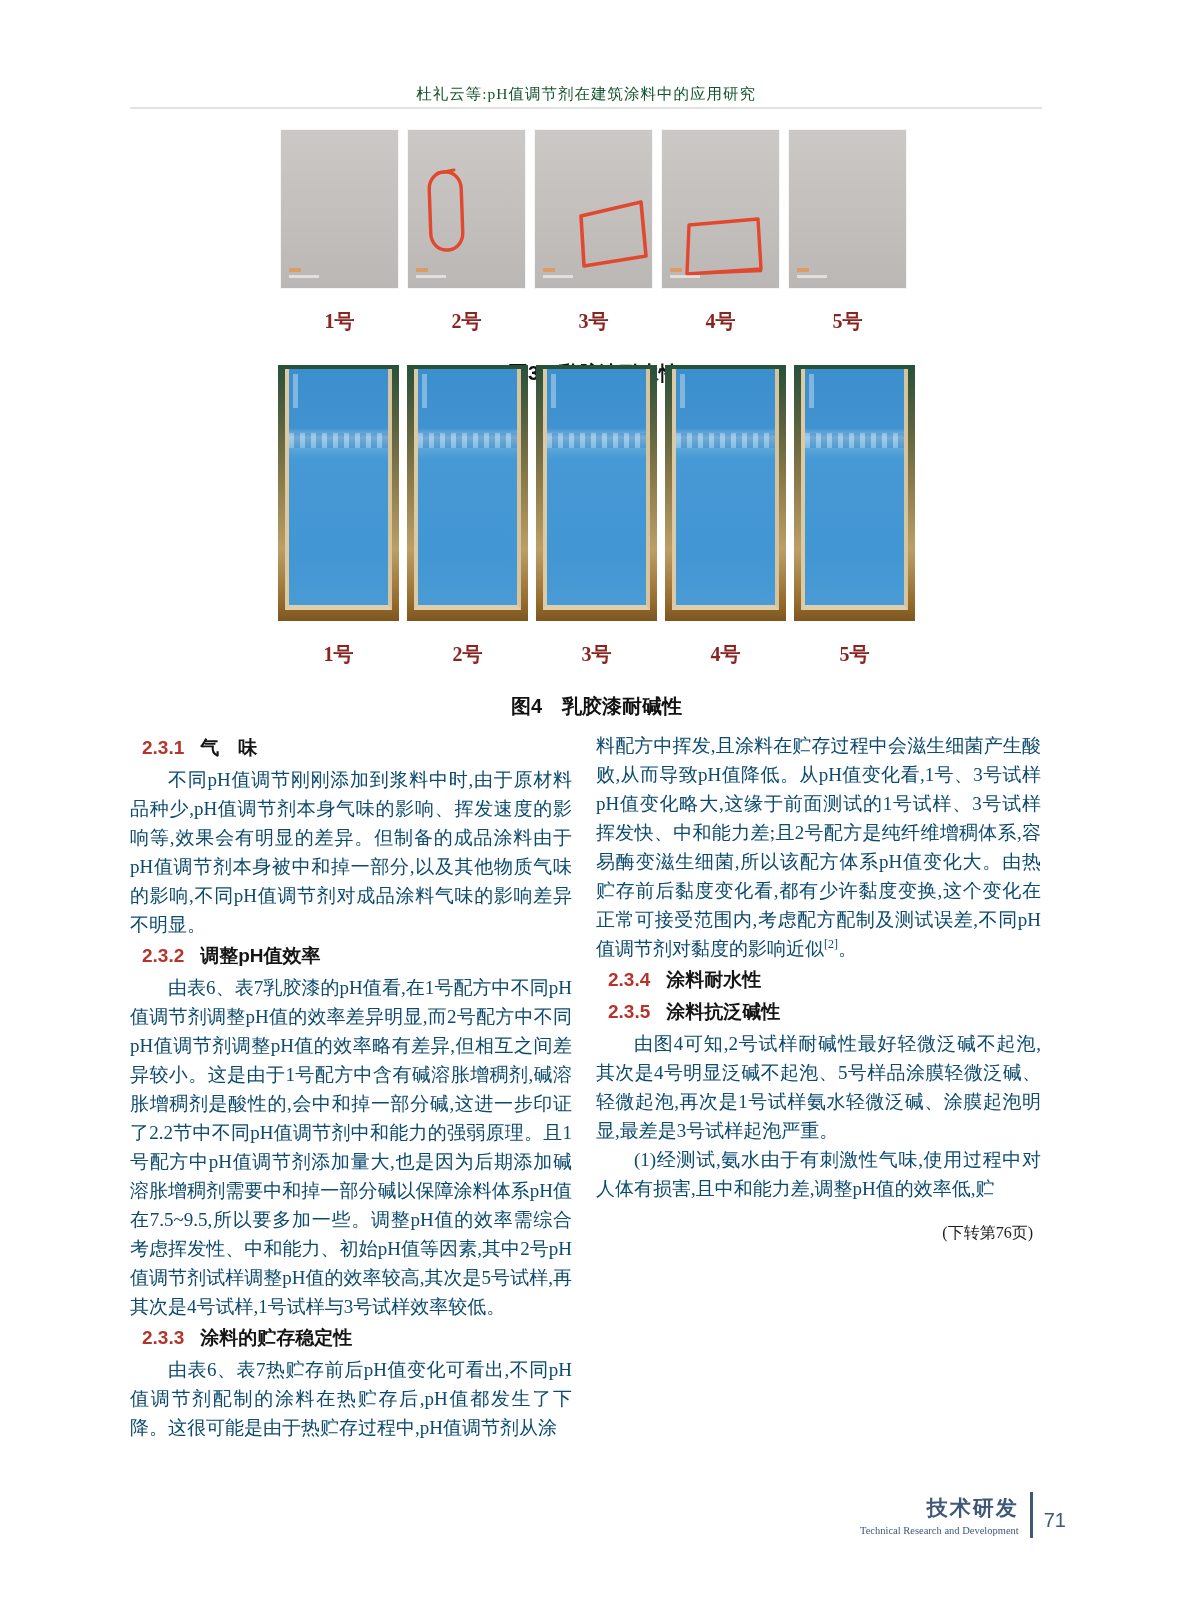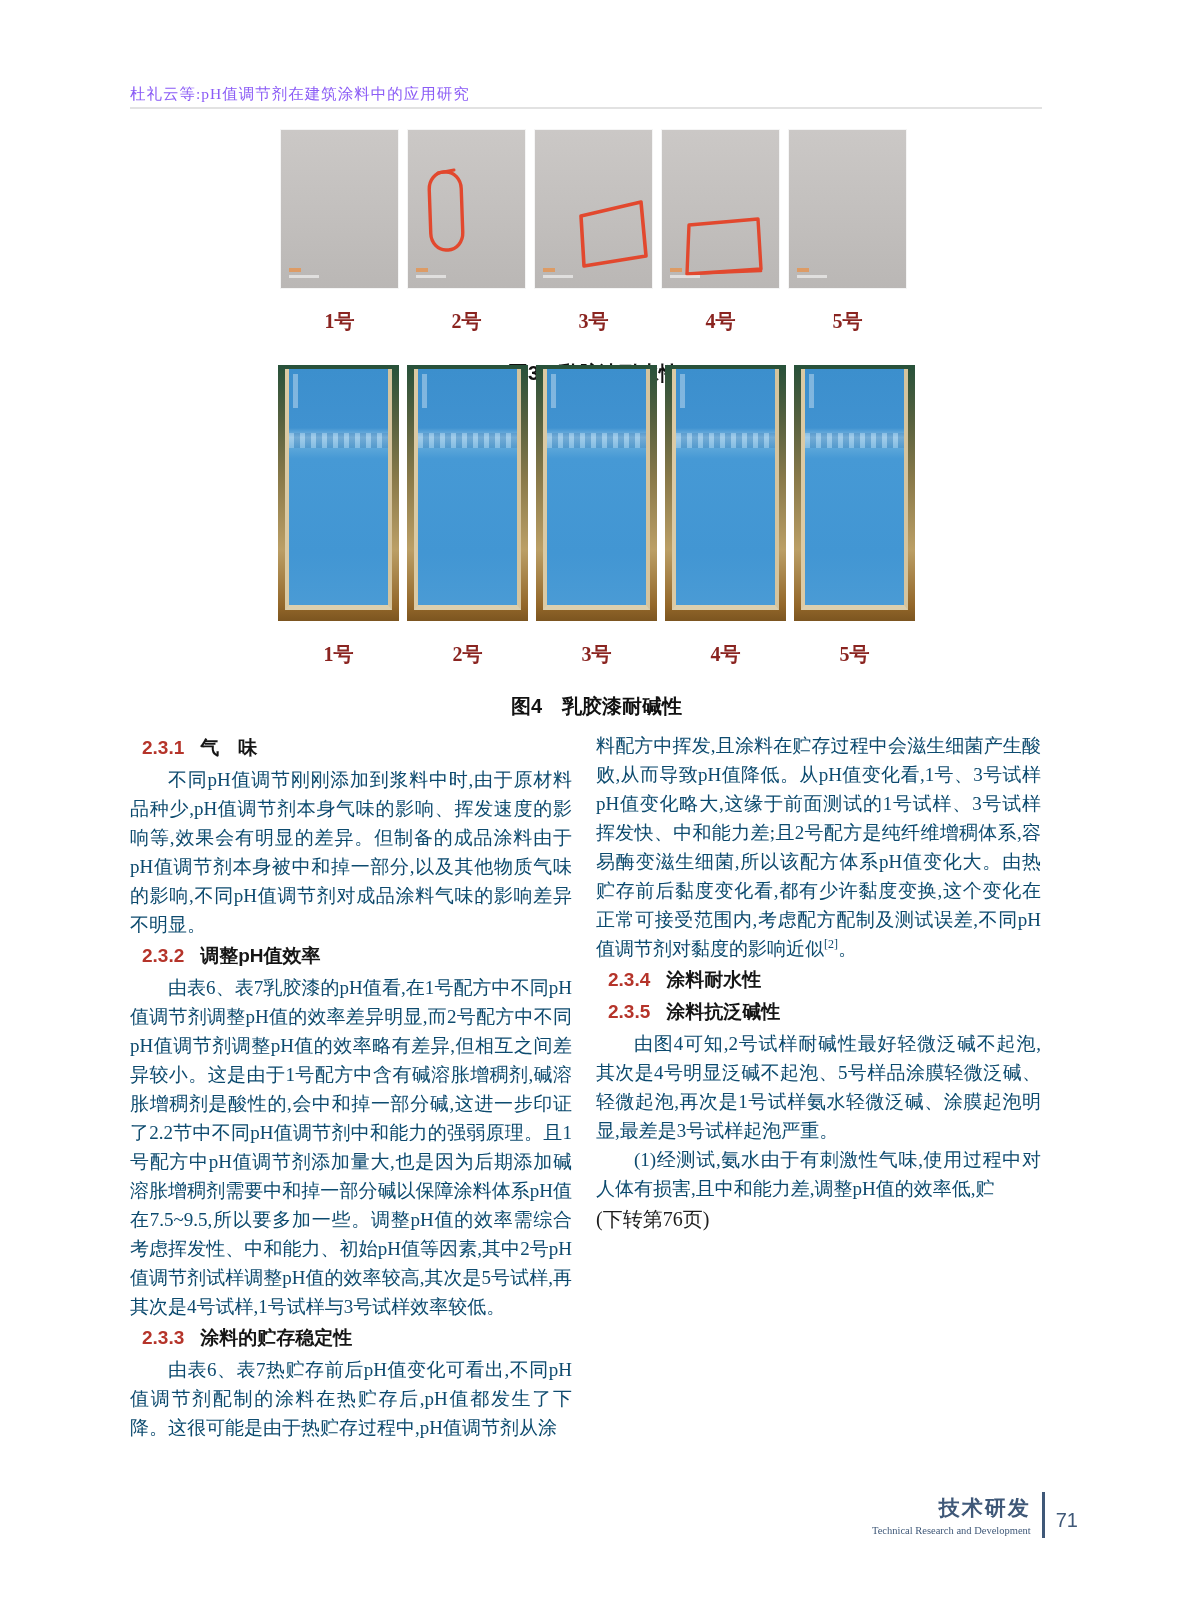--- a/index.html
+++ b/index.html
@@ -2,22 +2,22 @@
 <html><head>
 <meta charset="utf-8">
 <style>
   html,body{margin:0;padding:0;background:#ffffff;}
   .page{
     position:relative;width:1187px;height:1600px;background:#ffffff;overflow:hidden;
     font-family:"Liberation Serif","DejaVu Serif",serif;color:#1c1c1c;
   }
   
   .running-head{
-    position:absolute;top:84px;left:130px;width:912px;text-align:left;
-    font-size:15.5px;color:#8b5cf6;letter-spacing:1px;
+    position:absolute;top:84px;left:130px;width:912px;text-align:center;
+    font-size:15.5px;color:#14532d;letter-spacing:1px;
     font-family:"Liberation Serif","DejaVu Serif",serif;
   }
   .head-rule{position:absolute;top:107px;left:130px;width:912px;height:2px;background:#e2e2e2;}
 
   
   .figure{position:absolute;}
   .fig-row{display:flex;gap:10px;}
   .photo{
     position:relative;width:117px;height:158px;
     background:linear-gradient(180deg,#cbc8c6 0%,#c2bfbd 55%,#bab7b5 100%);
@@ -66,24 +66,24 @@
   .col-right{left:596px;width:445px;}
   .col p{margin:0;font-size:19px;line-height:29px;text-align:justify;color:#0c4a6e;}
   .indent{text-indent:2em;}
   sup{font-size:12px;line-height:0;}
   .sec-h{margin:2px 12px;font-size:19px;line-height:30px;font-family:"Liberation Sans","DejaVu Sans",sans-serif;}
   .sec-num{color:#b5342a;font-weight:bold;margin-right:16px;}
   .sec-title{color:#151515;font-weight:bold;}
   .final-h{margin:16px 0 9px;font-family:"Liberation Sans","DejaVu Sans",sans-serif;}
   .final-h .fh-num,.final-h .fh-title{color:#b5342a;font-weight:bold;font-size:25px;}
   .final-h .fh-num{margin-right:20px;}
-  .turn-note{text-align:left;padding-right:8px;font-size:20px;margin-top:3px;}
-
-  
-  .footer{position:absolute;top:1492px;left:16px;width:1062px;display:flex;justify-content:flex-end;align-items:center;gap:11px;color:#3f5878;}
+  .turn-note{text-align:right;padding-right:8px;font-size:16px;margin-top:20px;}
+
+  
+  .footer{position:absolute;top:1492px;left:4px;width:1062px;display:flex;justify-content:flex-end;align-items:center;gap:11px;color:#3f5878;}
   .f-left{text-align:right;}
   .f-cn{font-size:21px;font-weight:bold;letter-spacing:2px;font-family:"Liberation Sans","DejaVu Sans",sans-serif;}
   .f-en{font-size:10.5px;margin-top:3px;font-family:"Liberation Serif","DejaVu Serif",serif;}
   .f-bar{width:3px;height:46px;background:#3f5878;}
   .f-num{font-size:20px;font-family:Liberation Sans, sans-serif;padding-top:10px;}
 </style>
 </head>
 <body>
 
 <div class="page">

